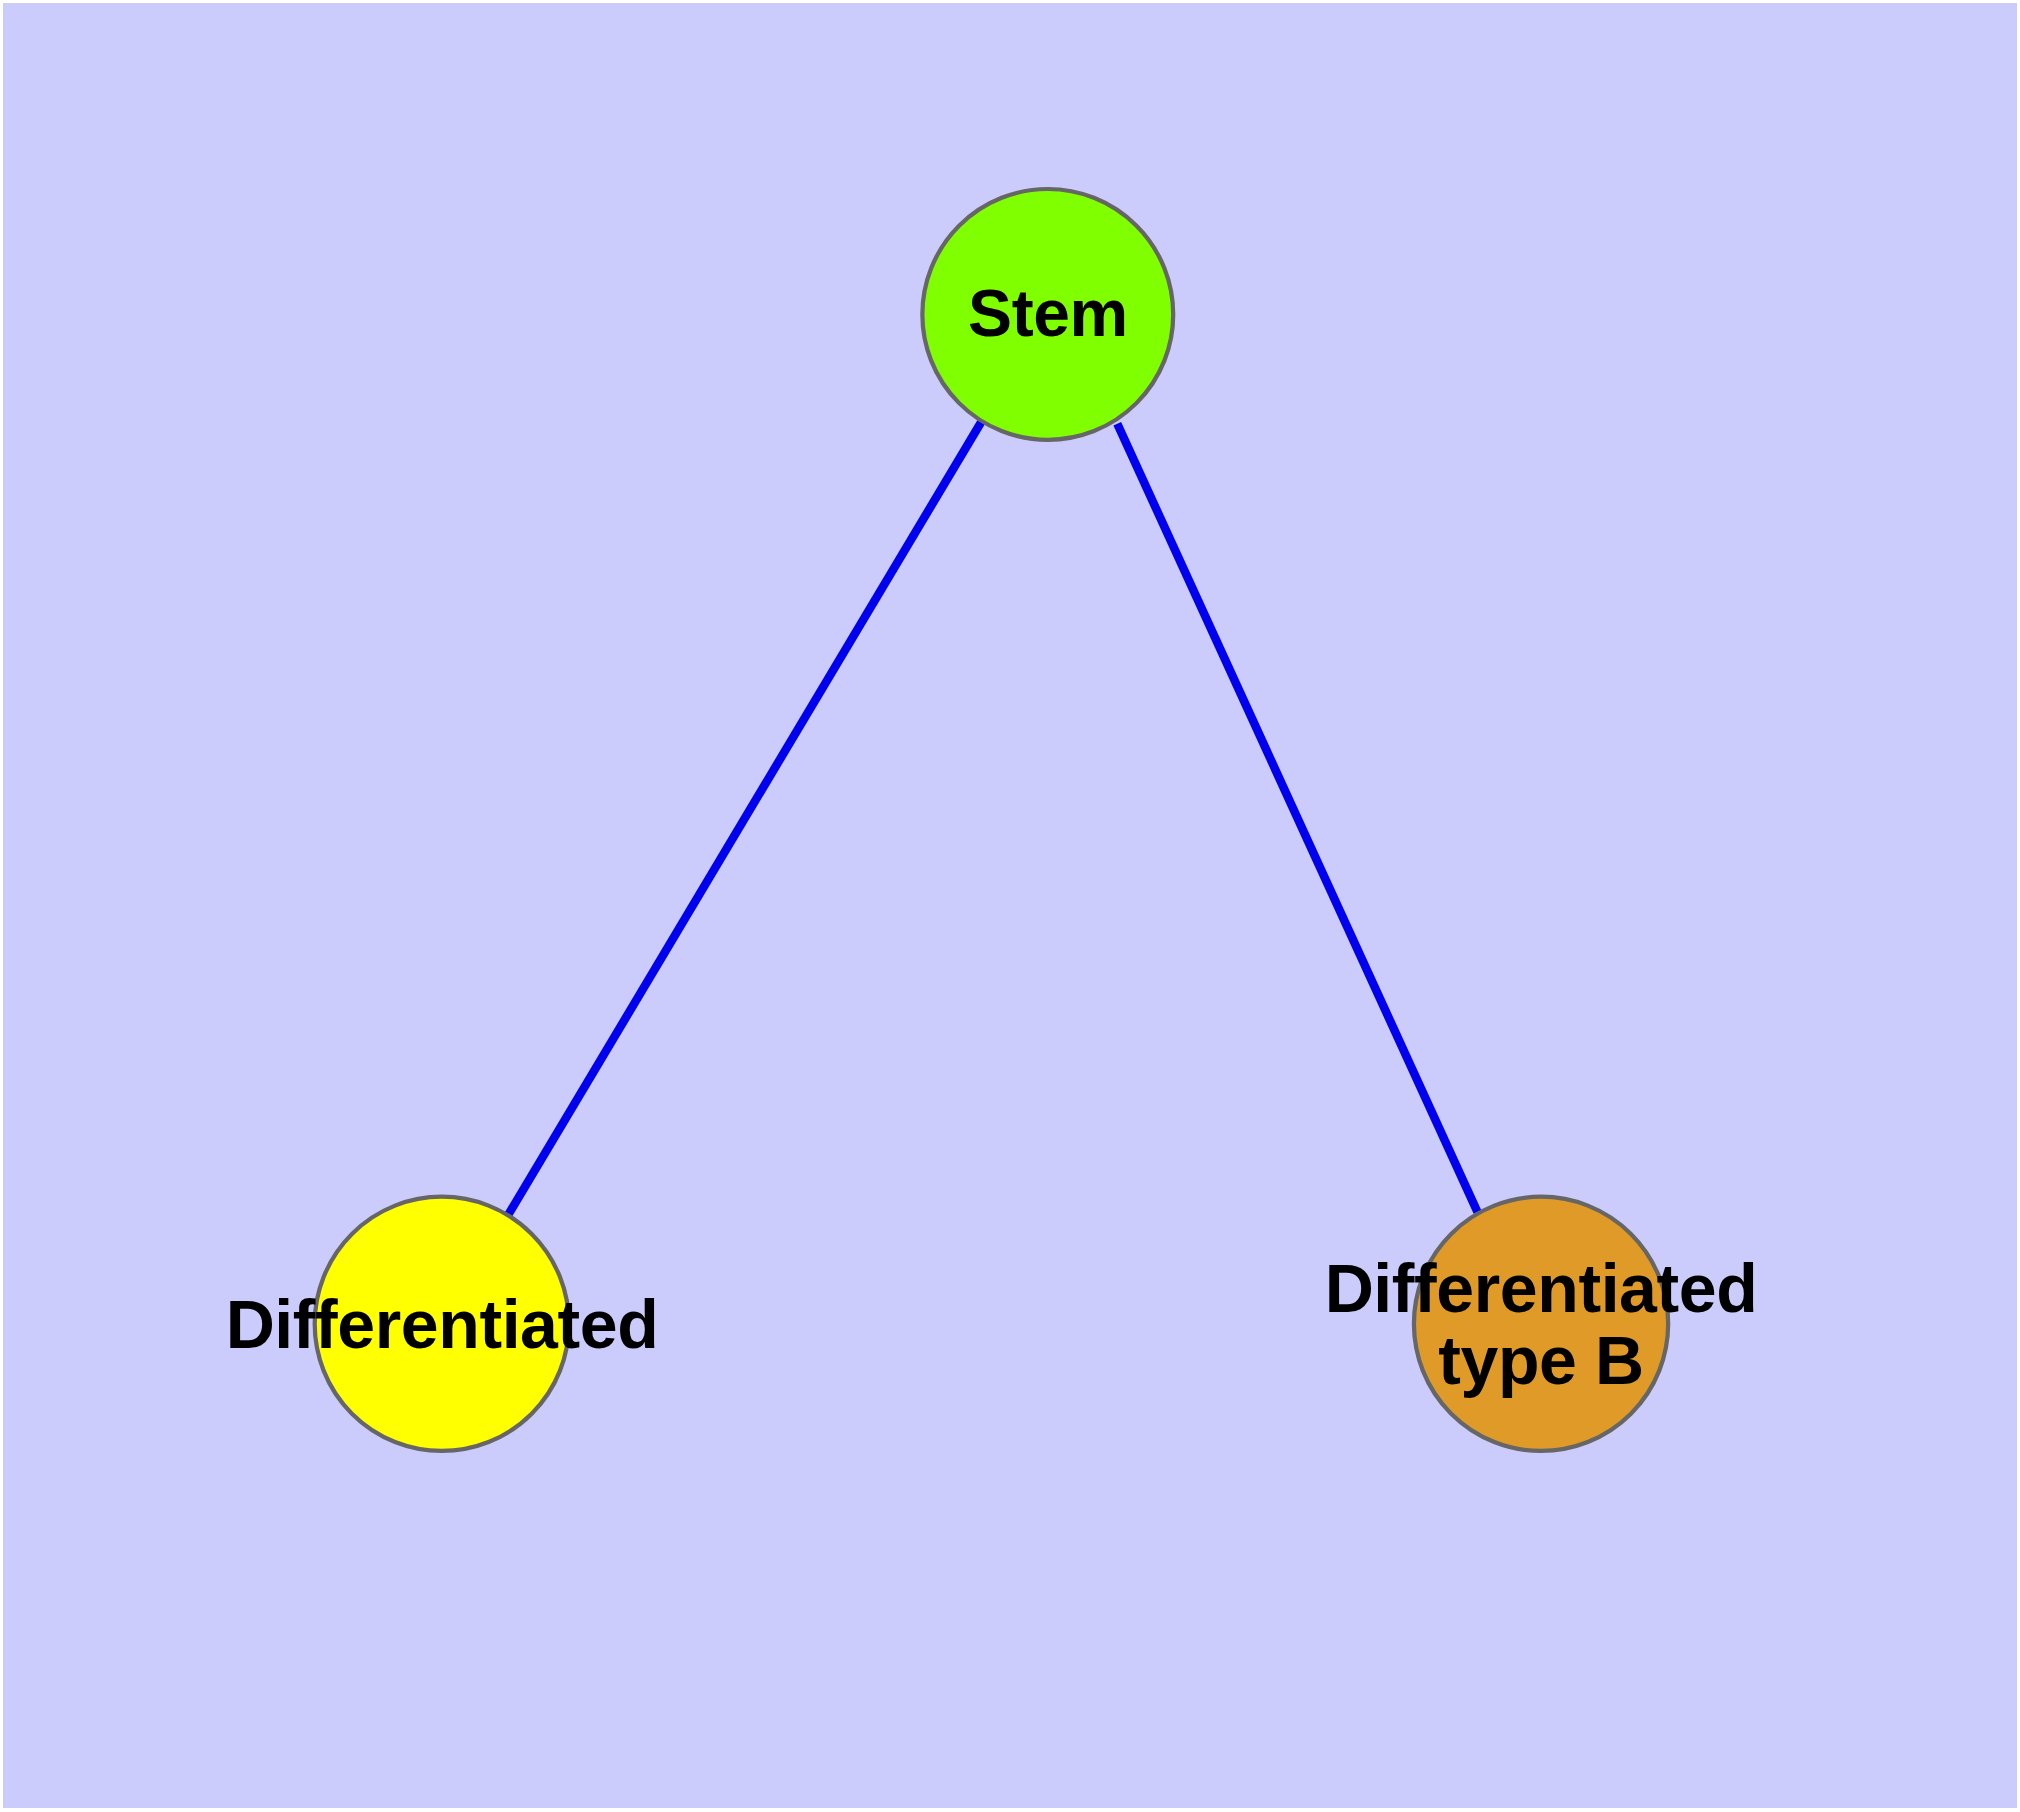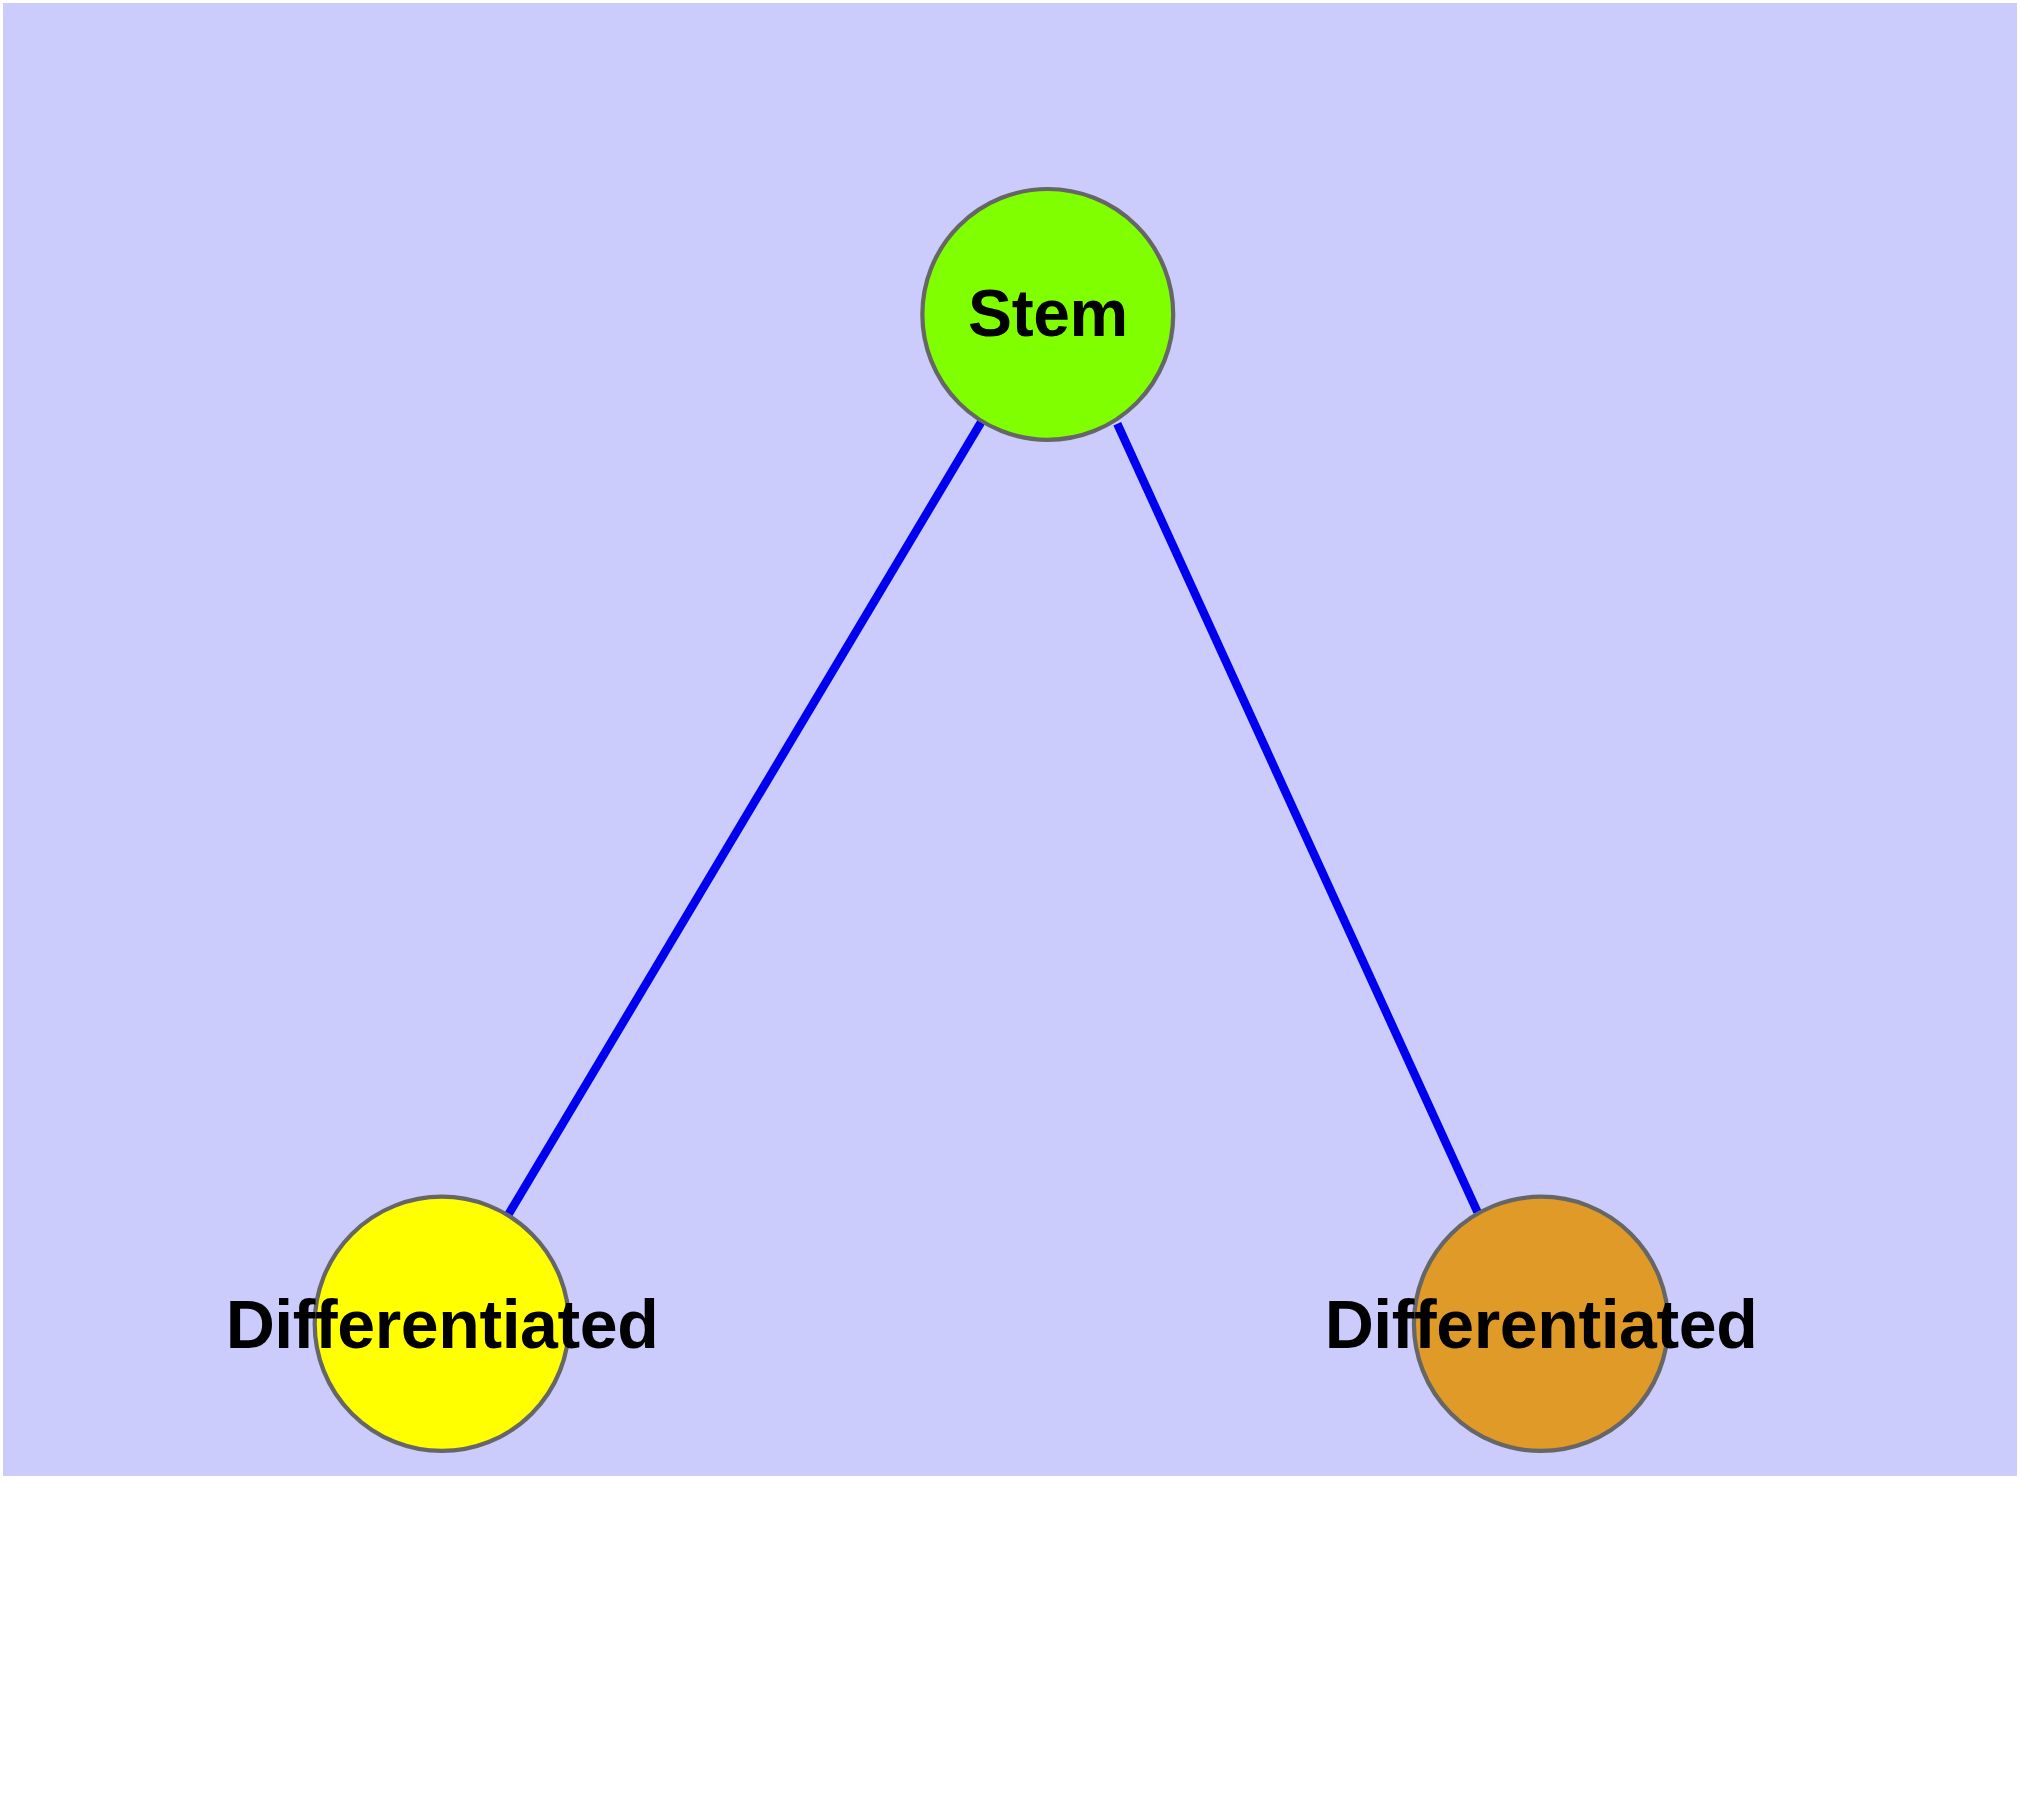--- a/index.html
+++ b/index.html
@@ -62,21 +62,21 @@
     top: 1324px;
     transform: translate(-50%, -50%);
   }
   .label-line {
     display: block;
   }
 </style>
 </head>
 <body>
 
-<div id="stage" style="width: 2021px; height: 1476px; background: rgb(255, 255, 255);">
+<div id="stage" style="width: 2021px; height: 1812px; background: rgb(255, 255, 255);">
 
   <div id="canvas-bg" style="background: rgb(204, 204, 252);"></div>
 
   <svg id="graph-svg" viewBox="0 0 2384 2138" xmlns="http://www.w3.org/2000/svg">
 
     <g>
       <line x1="1158" y1="497" x2="599" y2="1434" stroke="#0000ee" stroke-width="10" stroke-linecap="butt"></line>
       <line x1="1318" y1="500" x2="1743" y2="1430" stroke="#0000ee" stroke-width="10" stroke-linecap="butt"></line>
     </g>
 
@@ -90,16 +90,17 @@
   <div class="node-label root" id="label-stem" style="left: 1048px; top: 314px;">
     <span class="label-line">Stem</span>
   </div>
 
   <div class="node-label leaf" id="label-type-a" style="left: 442px; top: 1324px;">
     <span class="label-line">Differentiated</span>
   </div>
 
   <div class="node-label leaf" id="label-type-b" style="left: 1541px; top: 1324px;">
     <span class="label-line">Differentiated</span>
+    <span class="label-line">type B</span>
   </div>
 
 </div>
 
 
 </body></html>

